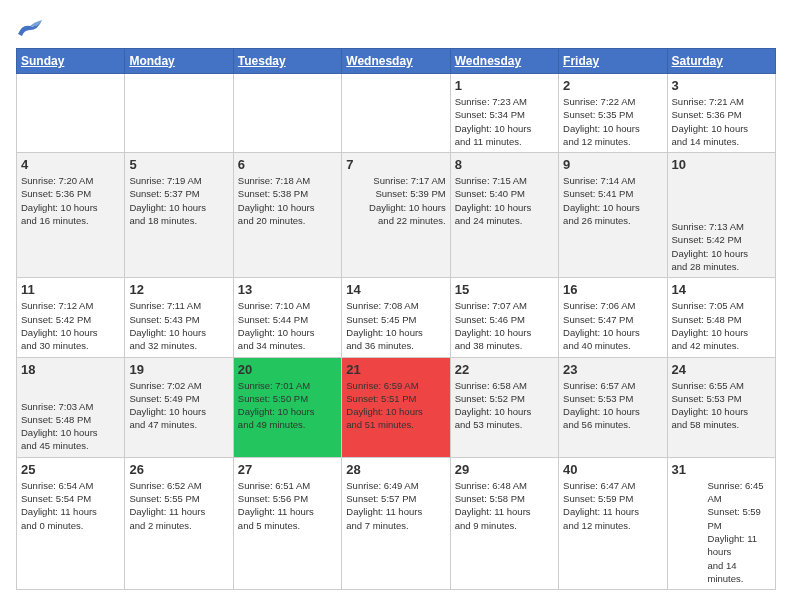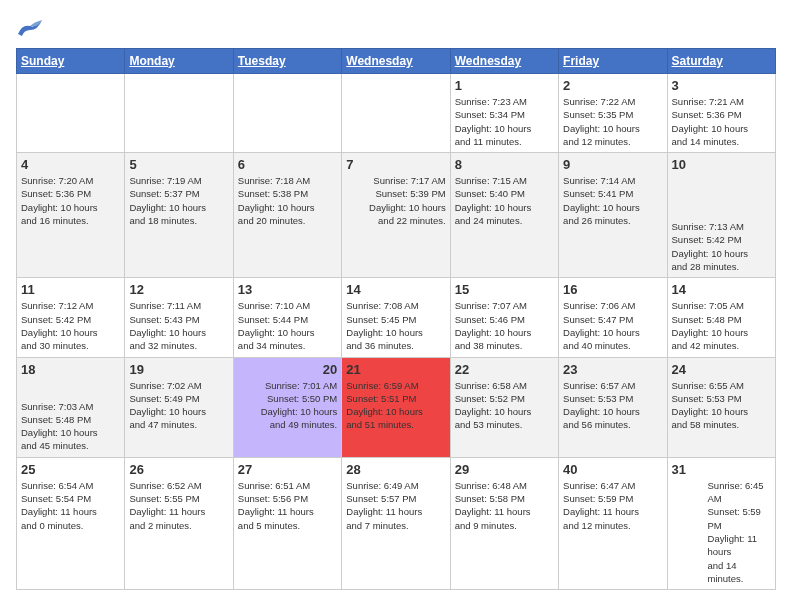--- a/index.html
+++ b/index.html
@@ -263,21 +263,21 @@
 Daylight: 10 hours
 and 45 minutes.</div>
         </td>
         <td style="background: rgb(242, 242, 242);">
           <span class="day-number">19</span>
           <div class="day-info" style="white-space: pre-line;">Sunrise: 7:02 AM
 Sunset: 5:49 PM
 Daylight: 10 hours
 and 47 minutes.</div>
         </td>
-        <td style="background: #c4b5fd; text-align: right;">
+        <td style="background: #22c55e;">
           <span class="day-number">20</span>
           <div class="day-info" style="white-space: pre-line;">Sunrise: 7:01 AM
 Sunset: 5:50 PM
 Daylight: 10 hours
 and 49 minutes.</div>
         </td>
         <td style="background: #ef4444; margin-left: 32px;">
           <span class="day-number">21</span>
           <div class="day-info" style="white-space: pre-line;">Sunrise: 6:59 AM
 Sunset: 5:51 PM

